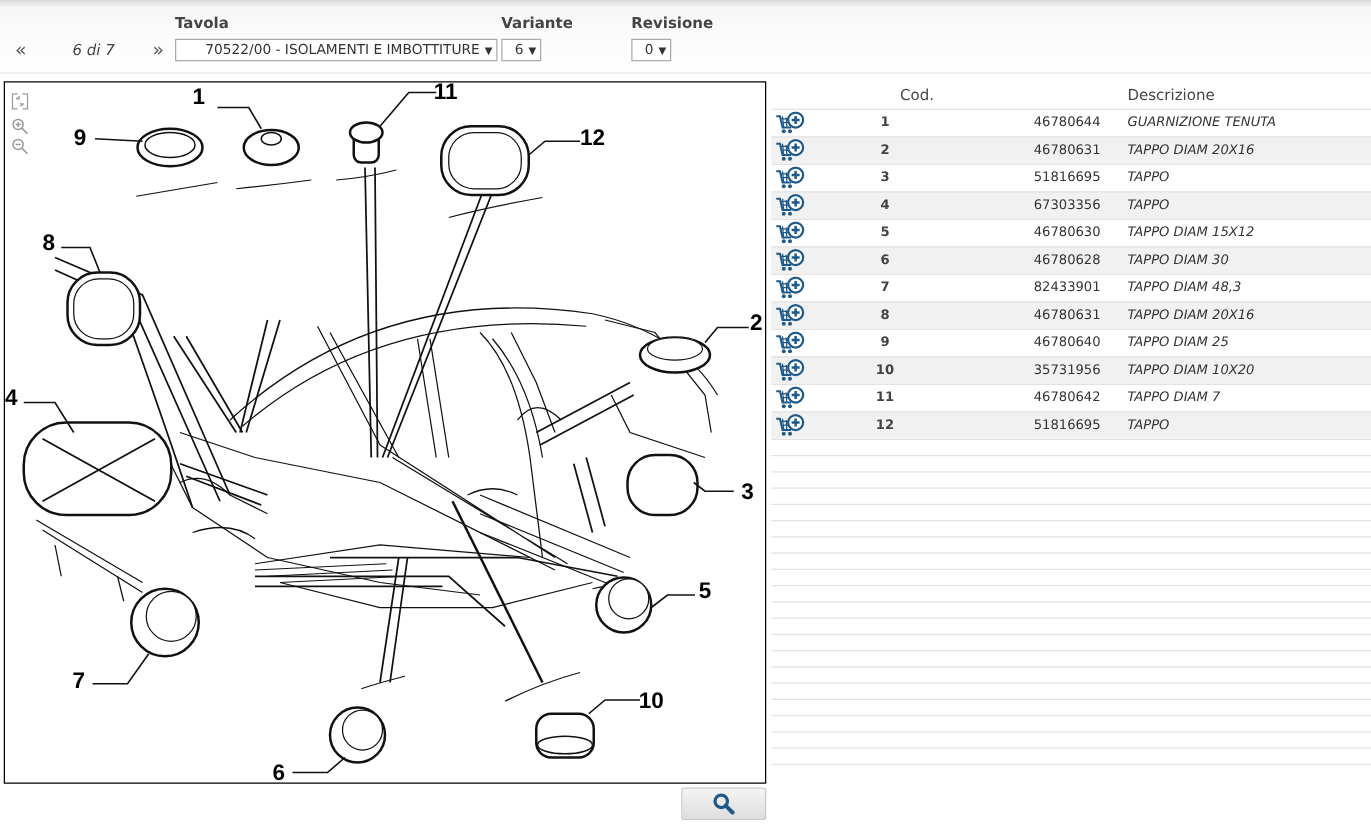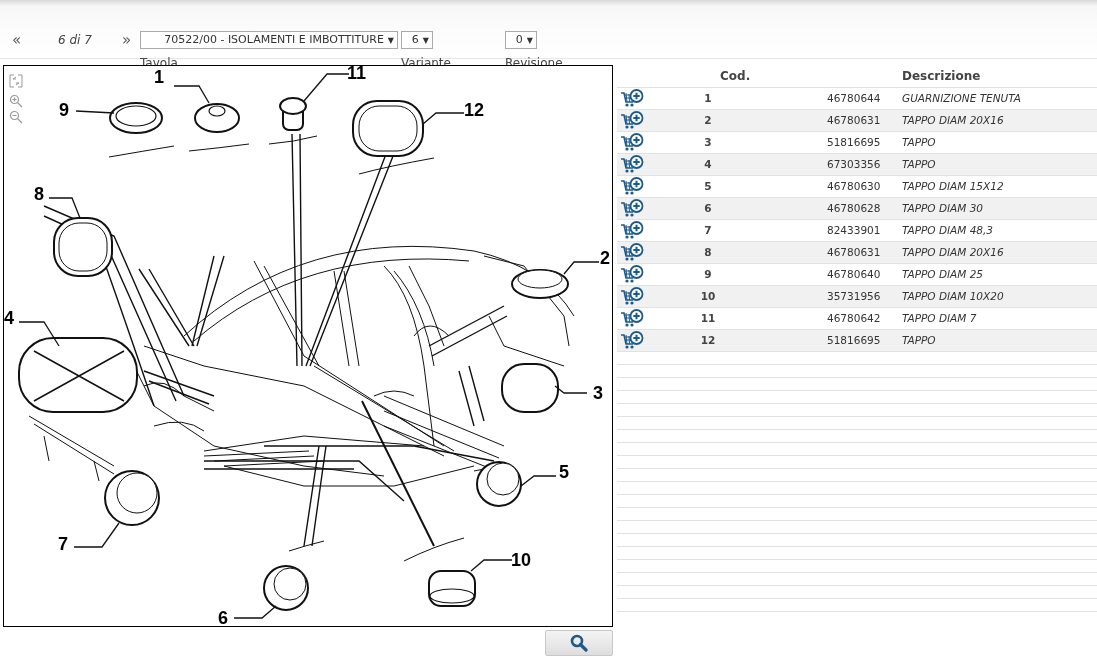--- a/index.html
+++ b/index.html
@@ -1,34 +1,34 @@
 <!DOCTYPE html>
 <html><head>
 <meta charset="utf-8">
 <style>
   html, body { margin:0; padding:0; background:#fff; }
   body { width:1097px; height:672px; position:relative; overflow:hidden;
          font-family:"DejaVu Sans", "Liberation Sans", sans-serif; color:#333; }
   .topbar { position:absolute; left:0; top:0; width:1097px; height:58px;
             background:linear-gradient(#d9d9d9 0px, #e9e9e9 3px, #f6f6f6 6px, #fafafa 20px, #fff 58px);
             border-bottom:1px solid #e6e6e6; }
-  .lbl { position:absolute; top:11px; font-size:12px; font-weight:normal; color:#444;margin-top:45px; }
+  .lbl { position:absolute; top:11px; font-size:12px; font-weight:bold; color:#444; }
   .nav { position:absolute; top:32px; font-size:15px; color:#555; cursor:pointer; line-height:16px; }
   .pageinfo { position:absolute; left:58px; top:33px; font-size:12px; color:#444;font-style:italic; }
   .sel { position:absolute; top:31px; height:16px; border:1px solid #aaa; background:#fff;
          font-size:11px; color:#333; line-height:16px; padding:0 3px; box-sizing:content-box;
          white-space:nowrap; cursor:pointer;text-align:right; }
   .sel .arr { font-size:8px; margin-left:4px; }
   .viewer { position:absolute; left:3px; top:65px; width:608px; height:560px; border:1px solid #000; background:#fff; overflow:hidden; }
   .tool { position:absolute; left:5px; width:14px; height:14px; color:#999; font-size:11px; line-height:14px; text-align:center; cursor:pointer; }
   .searchbtn { position:absolute; left:545px; top:630px; width:66px; height:24px; border:1px solid #c8c8c8;
                background:linear-gradient(#f4f4f4,#dedede); border-radius:2px; cursor:pointer; }
   .searchbtn svg { position:absolute; left:24px; top:3px; }
   .table { position:absolute; left:617px; top:65px; width:480px; }
-  .thead { height:22px; position:relative; font-size:12px; font-weight:bold; color:#444; }
+  .thead { height:22px; position:relative; font-size:12px; font-weight:normal; color:#444; }
   .thead .h-cod { position:absolute; left:103px; top:4px; }
   .thead .h-desc { position:absolute; left:285px; top:4px; }
   .row { height:21px; position:relative; border-top:1px solid #e2e2e2; font-size:10.5px; color:#333; }
   .row.alt { background:#f1f1f1; }
   .row .cart { position:absolute; left:3px; top:1px; cursor:pointer; }
   .row .num { position:absolute; left:80px; width:22px; text-align:center; top:4px; font-weight:bold; color:#444; }
   .row .code { position:absolute; left:210px; width:68px; text-align:left; top:4px; }
   .row .desc { position:absolute; left:285px; top:4px;font-style:italic; }
   .empty { height:12px; border-top:1px solid #e2e2e2; }
   .empty.last { border-bottom:1px solid #e2e2e2; }

